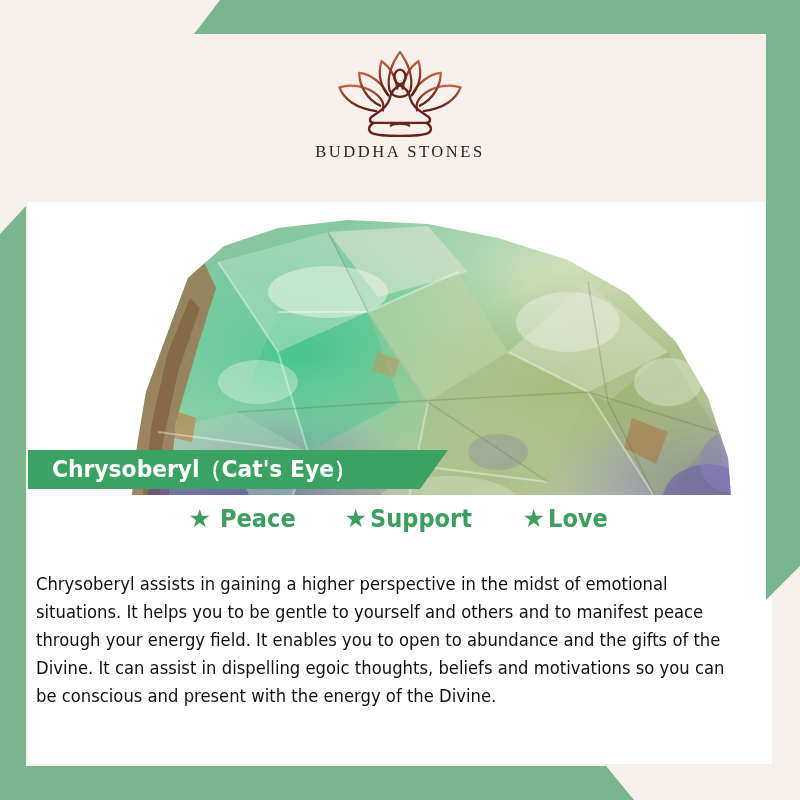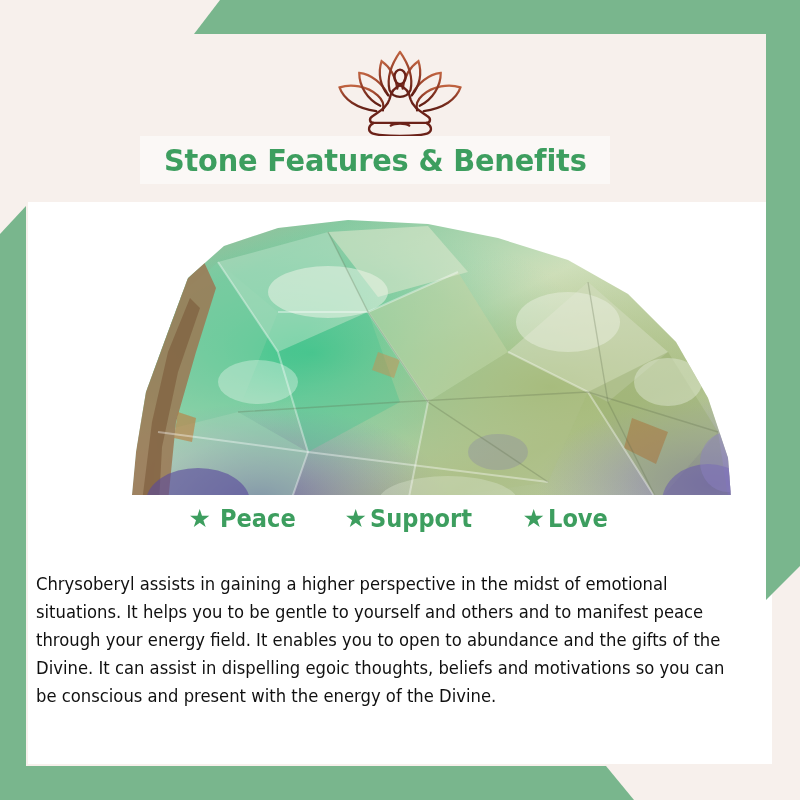--- a/index.html
+++ b/index.html
@@ -343,20 +343,24 @@
           </g>
           <g stroke="#5d6b4a" stroke-opacity="0.28" stroke-width="1.4" fill="none">
             <path d="M210,210 L372,200 L560,190 L690,230"></path>
             <path d="M300,30 L340,110 L400,200 L520,280"></path>
             <path d="M560,80 L580,200 L630,300"></path>
           </g>
         </g>
       </svg>
     </div>
 
+    <div class="name-banner">
+      <div class="name-banner-bg"></div>
+      <div class="name-banner-text">Chrysoberyl（Cat's Eye）</div>
+    </div>
 
     <div class="content">
 
       <div class="benefits">
         <div class="benefit">
           <span class="star spaced">★</span>
           <span class="label">Peace</span>
         </div>
         <div class="benefit">
           <span class="star">★</span>
@@ -365,17 +369,14 @@
         <div class="benefit">
           <span class="star">★</span>
           <span class="label">Love</span>
         </div>
       </div>
 
       <p class="body-copy">Chrysoberyl assists in gaining a higher perspective in the midst of emotional situations. It helps you to be gentle to yourself and others and to manifest peace through your energy field. It enables you to open to abundance and the gifts of the Divine. It can assist in dispelling egoic thoughts, beliefs and motivations so you can be conscious and present with the energy of the Divine.</p>
     </div>
   </div>
 
-  <div class="title-ribbon">
-    <span class="title-text">Stone Features &amp; Benefits</span>
-  </div>
 
 </div>
 
 </body></html>

